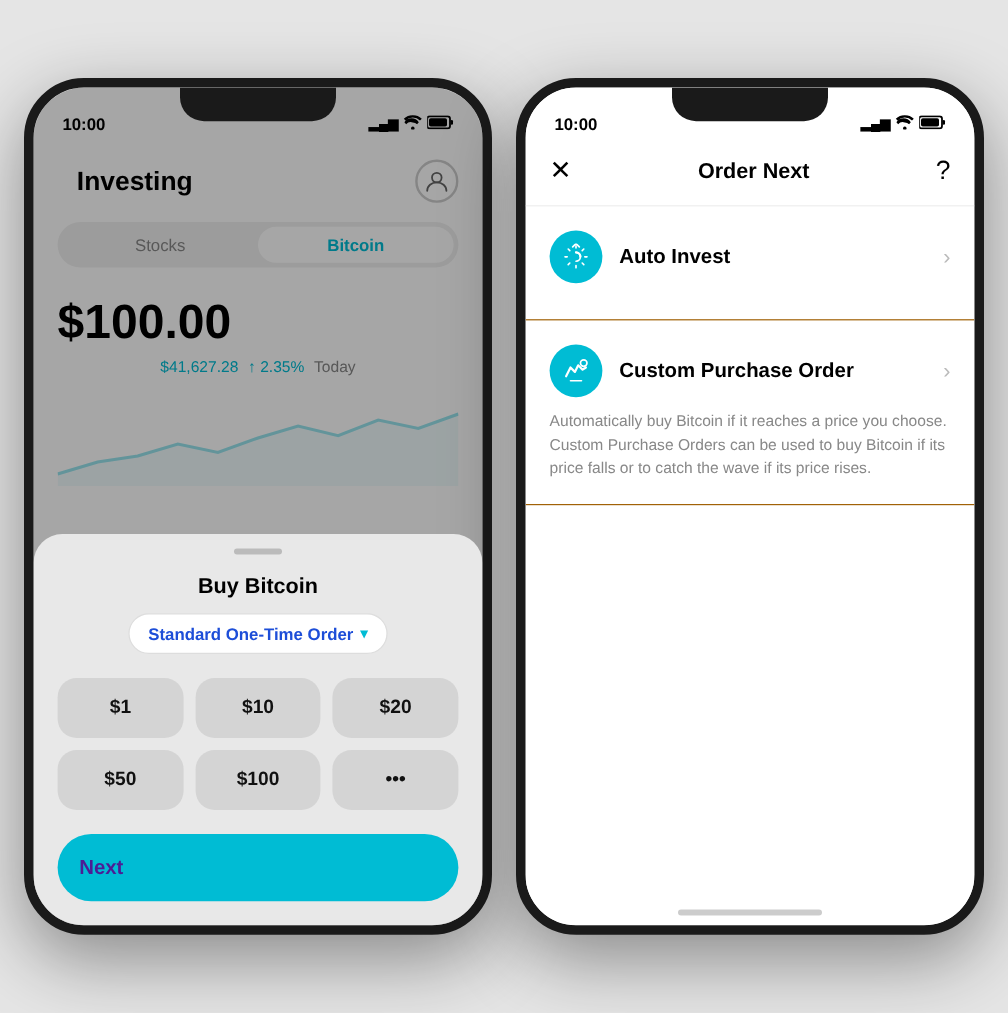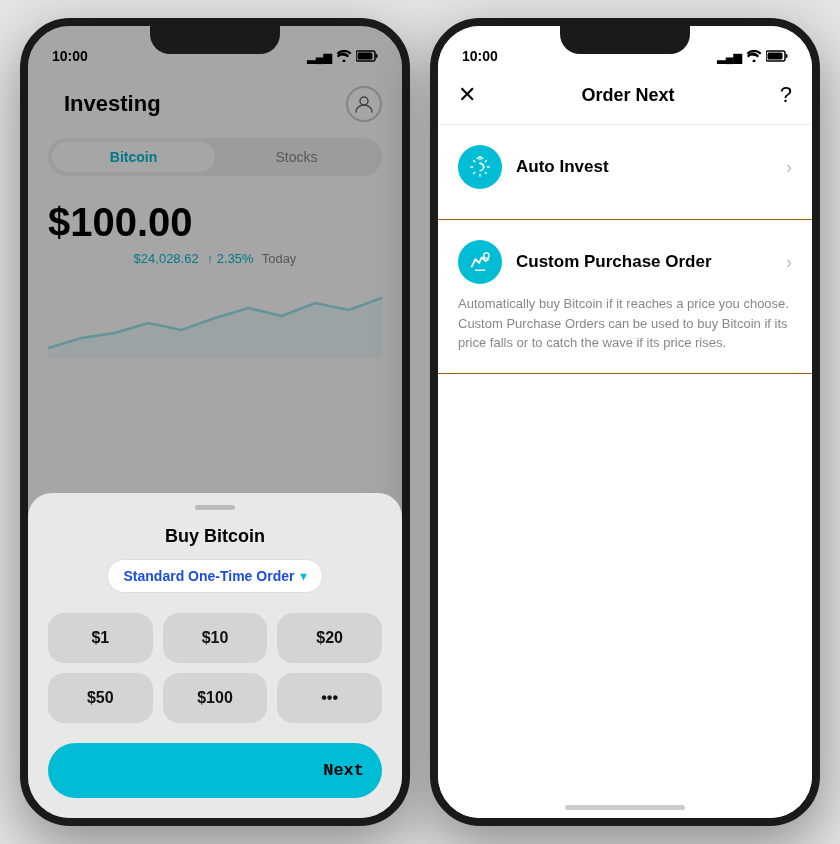--- a/index.html
+++ b/index.html
@@ -10,21 +10,21 @@
       display: flex;
       align-items: center;
       justify-content: center;
       font-family: -apple-system, BlinkMacSystemFont, 'Segoe UI', sans-serif;
       gap: 20px;
     }
 
     
     .phone {
       width: 390px;
-      height: 808px;
+      height: 714px;
       background: #fff;
       border-radius: 50px;
       border: 8px solid #1a1a1a;
       position: relative;
       overflow: hidden;
       box-shadow: 0 20px 60px rgba(0,0,0,0.4);
     }
 
     
     .phone::before {
@@ -229,26 +229,25 @@
       font-size: 16px;
       font-weight: 600;
       color: #111;
       cursor: pointer;
     }
 
     .next-btn {
       background: #00bcd4;
       border-radius: 30px;
       padding: 18px;
-      text-align: right;
-      color: #000000;
+      text-align: left;
+      color: #4c1d95;
       font-size: 17px;
       font-weight: 600;
       cursor: pointer;
-      font-family: Liberation Mono, monospace;
     }
 
     
     .phone-right .status-bar {
       background: #fff;
       color: #000;
     }
 
     .phone-right .screen {
       background: #fff;
@@ -380,28 +379,28 @@
       <span class="investing-title">Investing</span>
       <div class="avatar-icon">
         <svg width="20" height="20" viewBox="0 0 20 20">
             <circle cx="10" cy="7" r="4" stroke="#666" stroke-width="1.5" fill="none"></circle>
             <path d="M2 18c0-4 3.6-7 8-7s8 3 8 7" stroke="#666" stroke-width="1.5" fill="none" stroke-linecap="round"></path>
           </svg>
       </div>
     </div>
 
     <div class="tab-bar">
+      <div class="tab">Stocks</div>
       <div class="tab active">Bitcoin</div>
-      <div class="tab">Stocks</div>
     </div>
 
     <div class="price-section">
       <div class="main-price">$100.00</div>
       <div class="price-sub">
-        <span class="btc-price">$24,028.62</span>
+        <span class="btc-price">$41,627.28</span>
         <span class="change">↑ 2.35%</span>
         <span class="period">Today</span>
       </div>
     </div>
 
     <div class="chart-placeholder">
       <svg class="chart-svg" viewBox="0 0 300 70" preserveAspectRatio="none">
         <polyline points="0,60 30,50 60,45 90,35 120,42 150,30 180,20 210,28 240,15 270,22 300,10" fill="none" stroke="#00bcd4" stroke-width="2.5"></polyline>
         <polygon points="0,60 30,50 60,45 90,35 120,42 150,30 180,20 210,28 240,15 270,22 300,10 300,70 0,70" fill="rgba(0,188,212,0.15)"></polygon>
       </svg>

